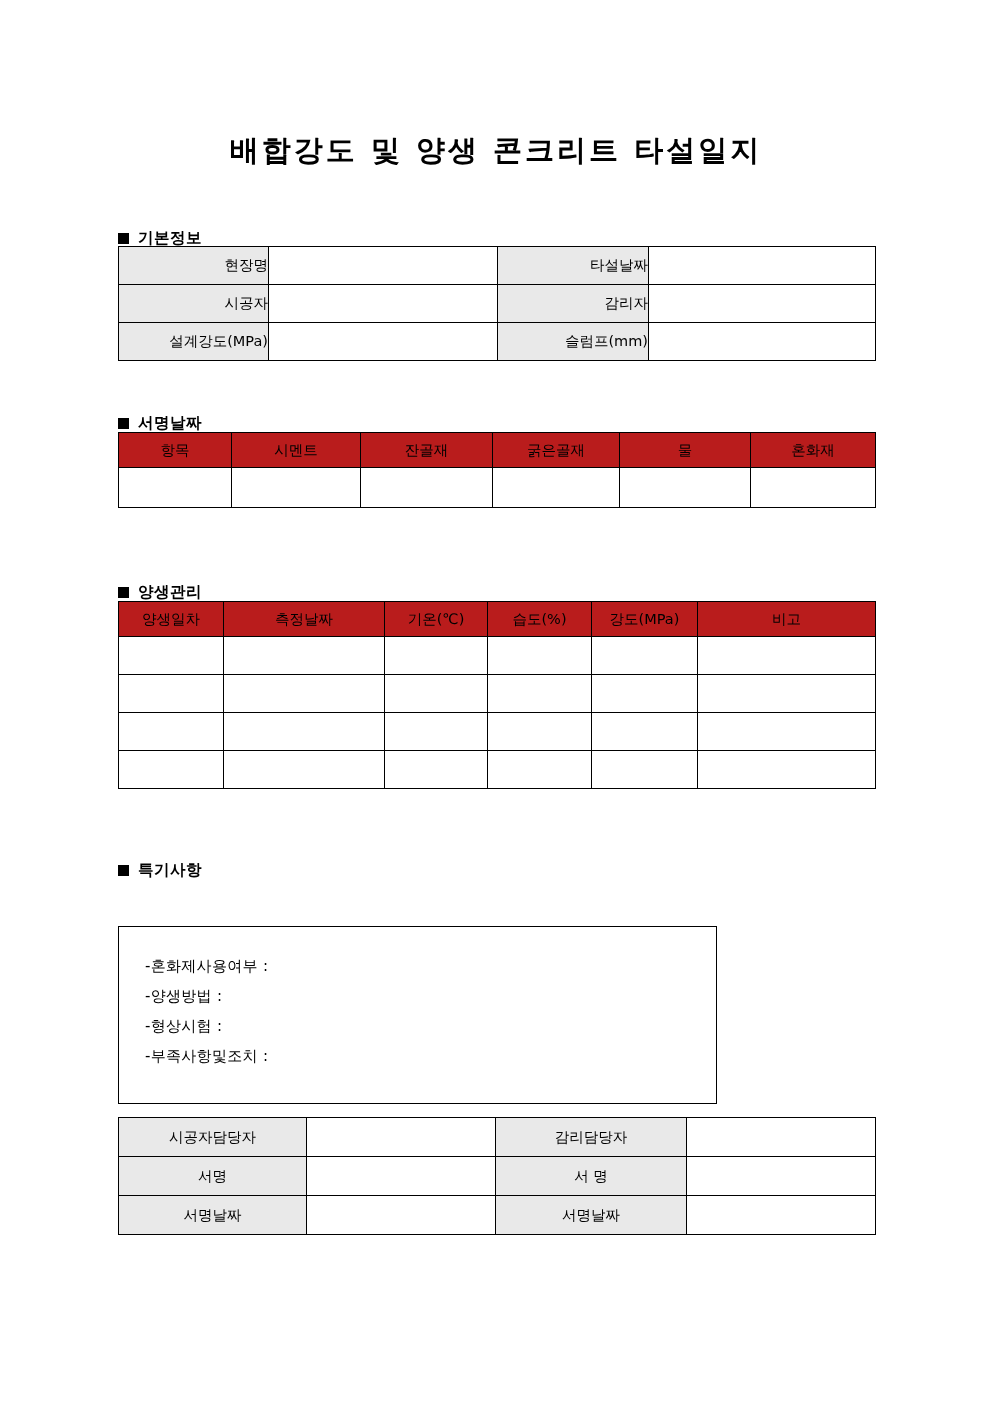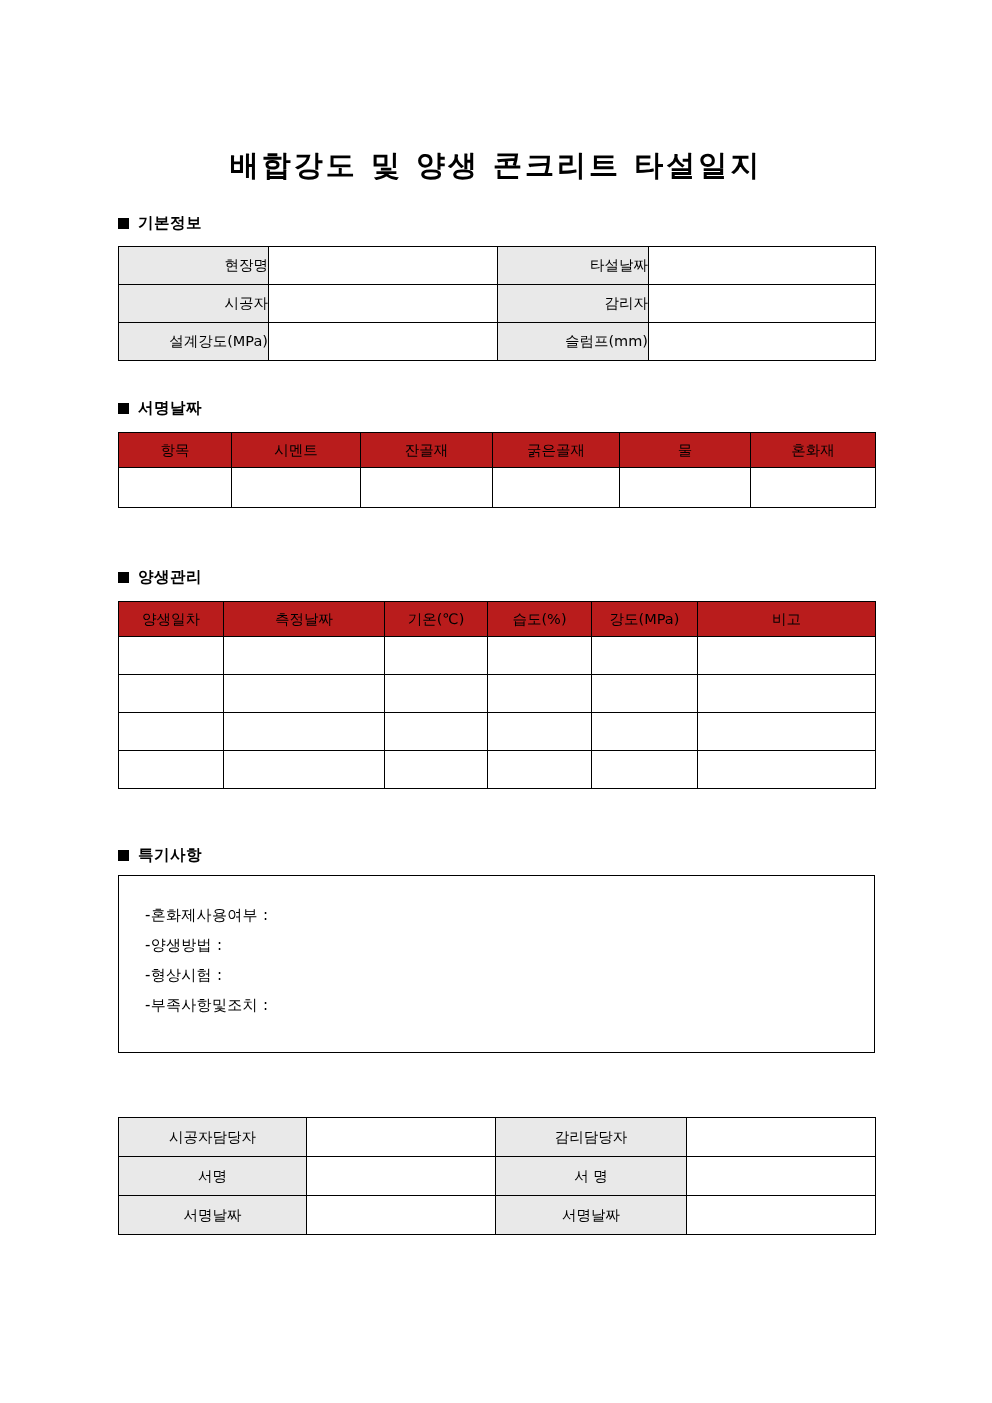--- a/index.html
+++ b/index.html
@@ -19,39 +19,40 @@
     position: relative;
     width: 992px;
     height: 1403px;
     box-sizing: border-box;
   }
 
   
   .doc-title {
     position: absolute;
     left: 0;
-    top: 146px;
+    top: 131px;
     width: 992px;
     text-align: center;
     font-size: 29px;
     font-weight: bold;
     letter-spacing: 3px;
     white-space: nowrap;
   }
 
   
   .section-head {
     position: absolute;
     left: 118px;
     font-size: 15.5px;
     font-weight: bold;
     letter-spacing: 0.5px;
     white-space: nowrap;
     display: flex;
     align-items: center;
+    margin-top: 15px;
   }
   .bullet {
     display: inline-block;
     width: 11px;
     height: 11px;
     background: #000000;
     margin-right: 9px;
   }
 
   
@@ -102,22 +103,22 @@
     top: 601px;
     width: 757px;
   }
   #tbl-curing td { height: 34px; }
   #tbl-curing tr.data td { height: 37px; }
 
   
   #notes-box {
     position: absolute;
     left: 118px;
-    top: 875px;
-    width: 757px;
+    top: 926px;
+    width: 599px;
     height: 178px;
     border: 1px solid #000000;
     box-sizing: border-box;
     background: #ffffff;
     padding: 24px 0 0 26px;
   }
   .note-line {
     font-size: 15px;
     line-height: 30px;
     white-space: nowrap;

